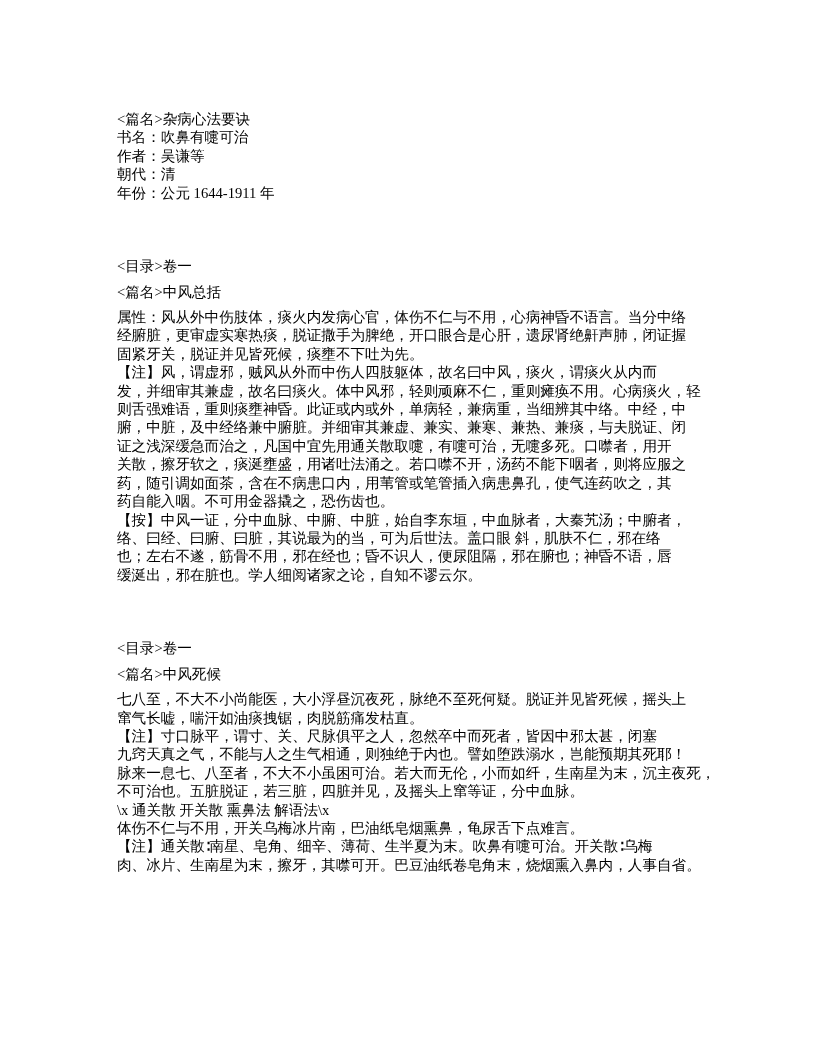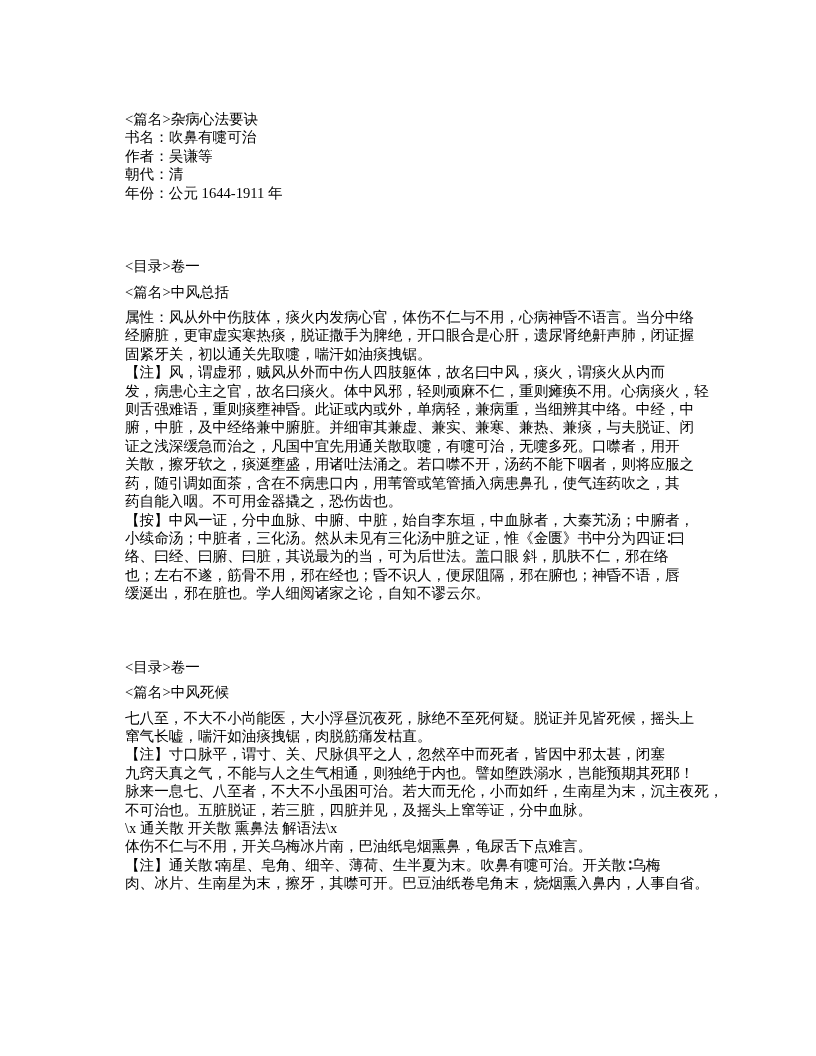--- a/index.html
+++ b/index.html
@@ -11,21 +11,21 @@
   }
   .page {
     position: relative;
     width: 816px;
     height: 1056px;
     background: #ffffff;
     overflow: hidden;
   }
   .textblock {
     position: absolute;
-    left: 125px;
+    left: 117px;
     top: 110px;
     width: 648px;
     font-size: 14.6px;
     line-height: 18.4px;
     color: #000000;
   }
   .line {
     white-space: pre-wrap;
     min-height: 18.4px;
   }
@@ -46,37 +46,36 @@
       <div class="line">年份：公元 1644-1911 年</div>
     </div>
 
     <div class="gap3">
       <div class="line">&lt;目录&gt;卷一</div>
       <div class="line gap1">&lt;篇名&gt;中风总括</div>
 
       <div class="gap1">
         <div class="line">属性：风从外中伤肢体，痰火内发病心官，体伤不仁与不用，心病神昏不语言。当分中络</div>
         <div class="line">经腑脏，更审虚实寒热痰，脱证撒手为脾绝，开口眼合是心肝，遗尿肾绝鼾声肺，闭证握</div>
-        <div class="line">固紧牙关，初以通关先取嚏，喘汗如油痰拽锯。</div>
+        <div class="line">固紧牙关，脱证并见皆死候，痰壅不下吐为先。</div>
       </div>
 
       <div>
         <div class="line">【注】风，谓虚邪，贼风从外而中伤人四肢躯体，故名曰中风，痰火，谓痰火从内而</div>
-        <div class="line">发，病患心主之官，故名曰痰火。体中风邪，轻则顽麻不仁，重则瘫痪不用。心病痰火，轻</div>
+        <div class="line">发，并细审其兼虚，故名曰痰火。体中风邪，轻则顽麻不仁，重则瘫痪不用。心病痰火，轻</div>
         <div class="line">则舌强难语，重则痰壅神昏。此证或内或外，单病轻，兼病重，当细辨其中络。中经，中</div>
         <div class="line">腑，中脏，及中经络兼中腑脏。并细审其兼虚、兼实、兼寒、兼热、兼痰，与夫脱证、闭</div>
         <div class="line">证之浅深缓急而治之，凡国中宜先用通关散取嚏，有嚏可治，无嚏多死。口噤者，用开</div>
         <div class="line">关散，擦牙软之，痰涎壅盛，用诸吐法涌之。若口噤不开，汤药不能下咽者，则将应服之</div>
         <div class="line">药，随引调如面茶，含在不病患口内，用苇管或笔管插入病患鼻孔，使气连药吹之，其</div>
         <div class="line">药自能入咽。不可用金器撬之，恐伤齿也。</div>
       </div>
 
       <div>
         <div class="line">【按】中风一证，分中血脉、中腑、中脏，始自李东垣，中血脉者，大秦艽汤；中腑者，</div>
-        <div class="line">小续命汤；中脏者，三化汤。然从未见有三化汤中脏之证，惟《金匮》书中分为四证∶曰</div>
         <div class="line">络、曰经、曰腑、曰脏，其说最为的当，可为后世法。盖口眼 斜，肌肤不仁，邪在络</div>
         <div class="line">也；左右不遂，筋骨不用，邪在经也；昏不识人，便尿阻隔，邪在腑也；神昏不语，唇</div>
         <div class="line">缓涎出，邪在脏也。学人细阅诸家之论，自知不谬云尔。</div>
       </div>
     </div>
 
     <div class="gap3">
       <div class="line">&lt;目录&gt;卷一</div>
       <div class="line gap1">&lt;篇名&gt;中风死候</div>
 

